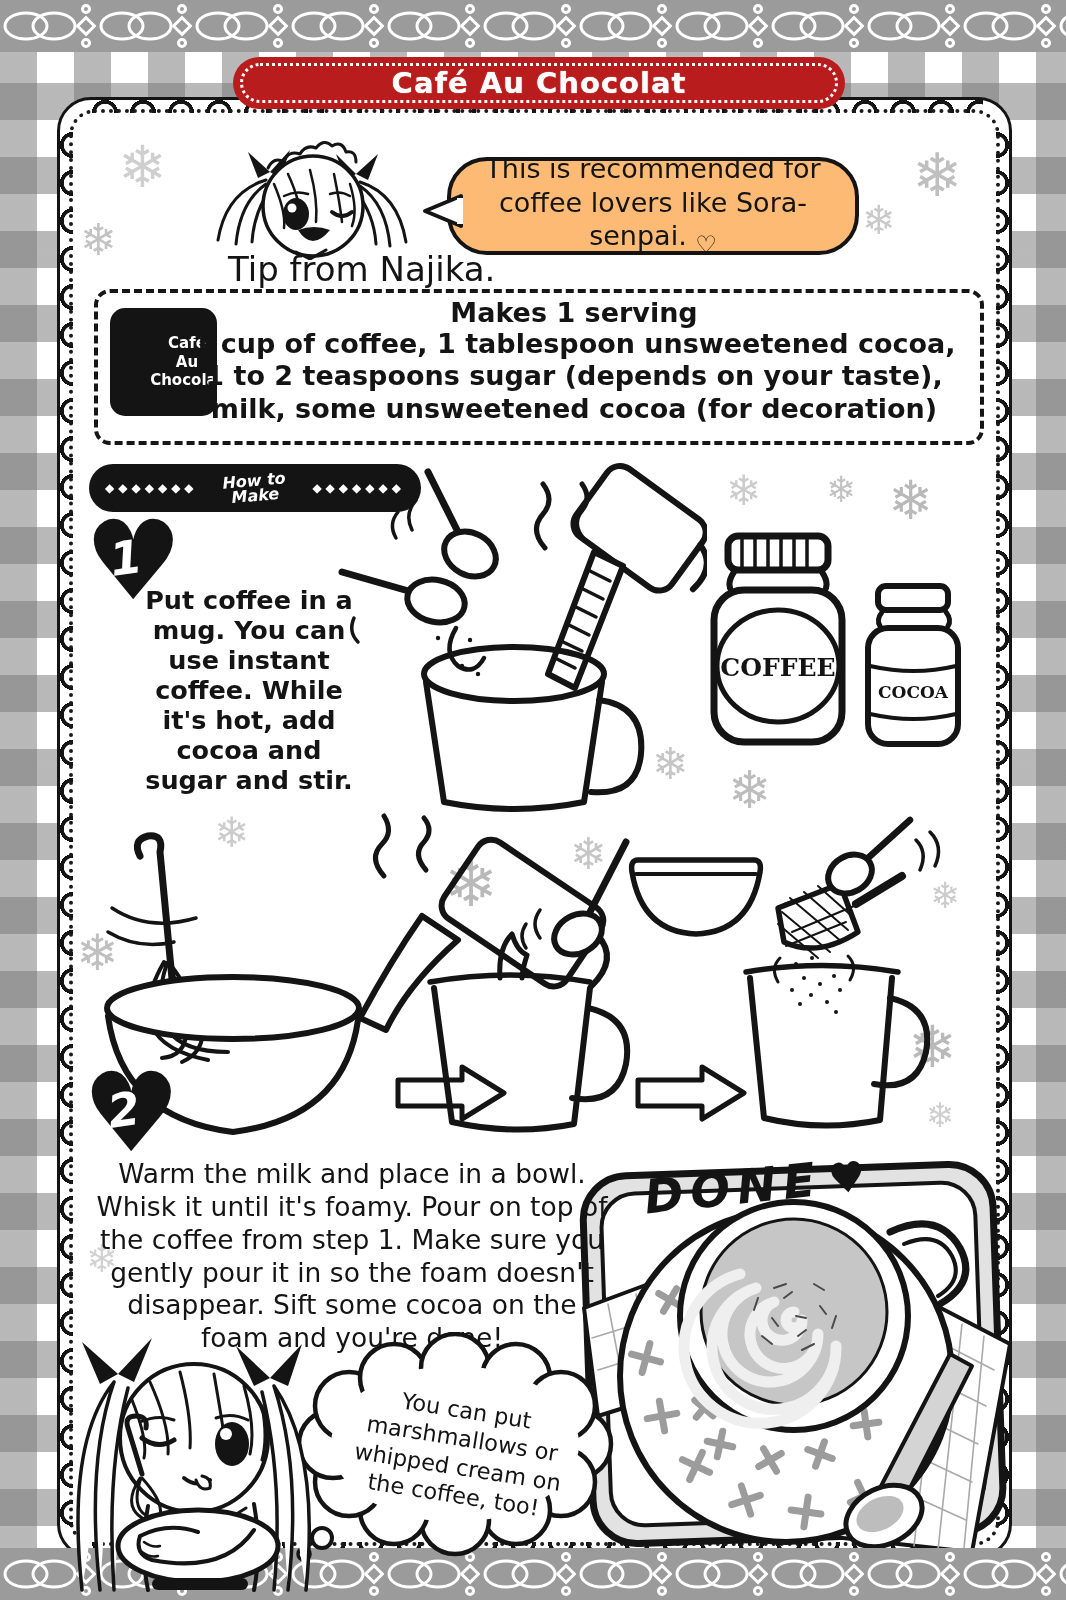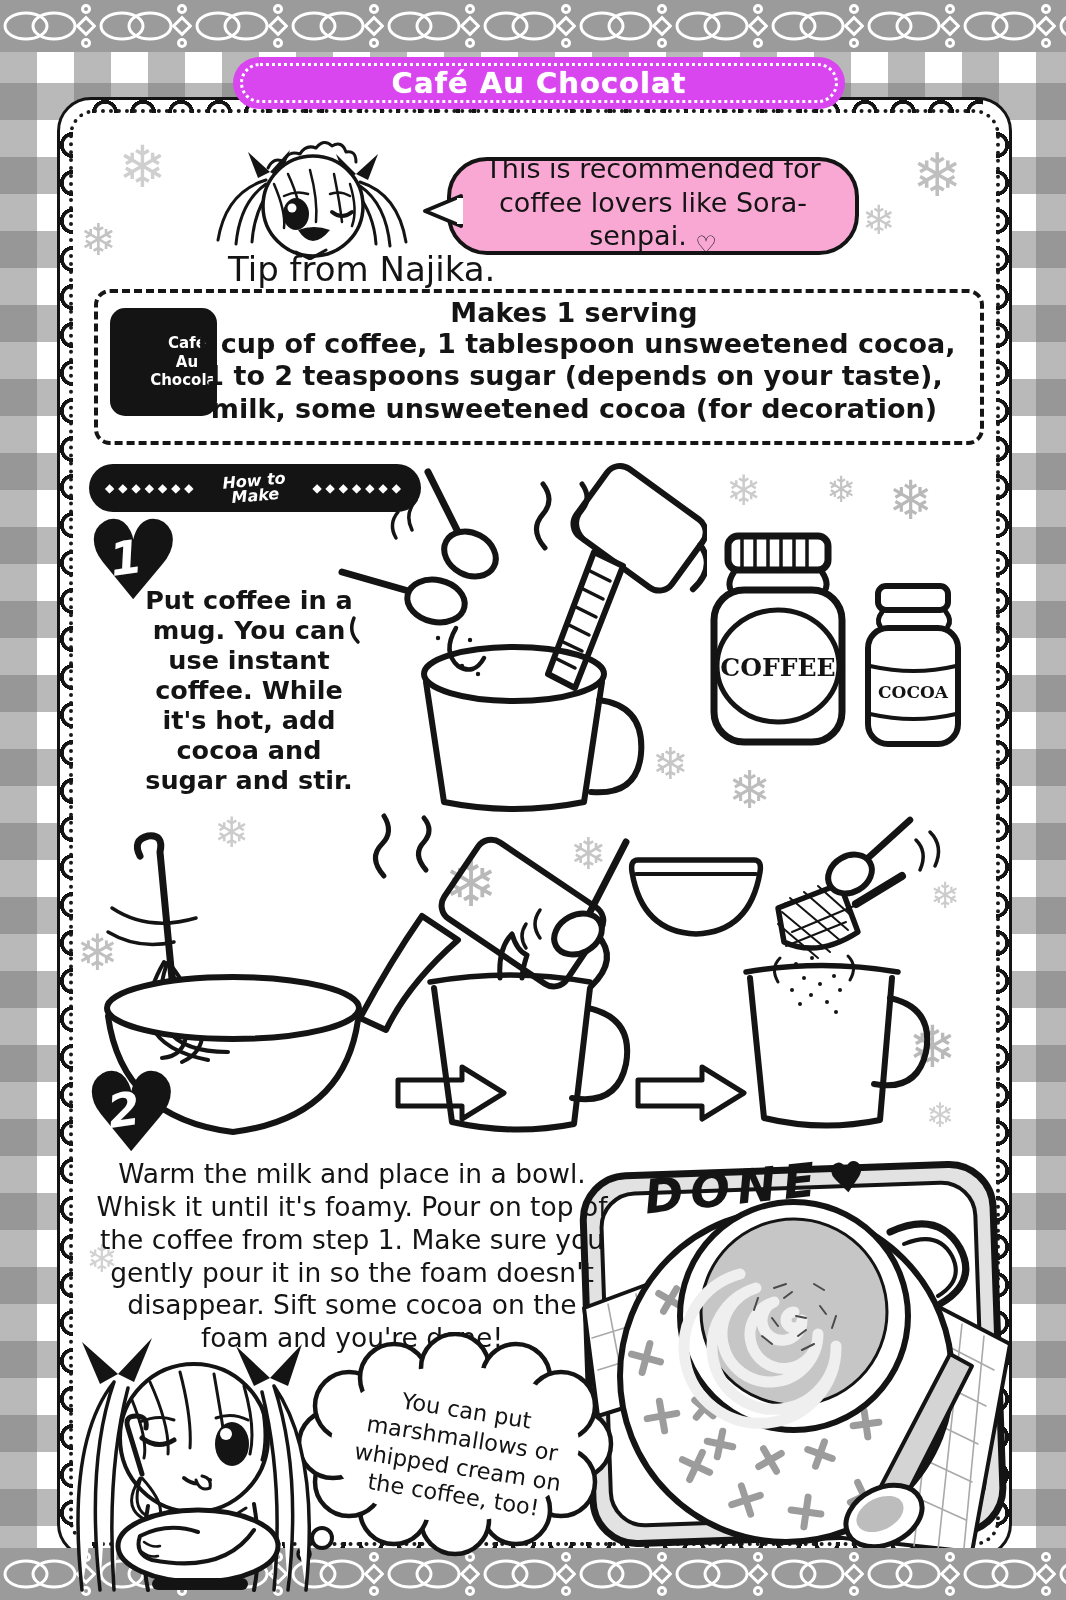--- a/index.html
+++ b/index.html
@@ -24,26 +24,26 @@
     background-size:38px 26px;}
   .sc-b{left:26px;right:26px;bottom:-13px;height:26px;
     background-image:radial-gradient(circle 13px at 50% 0,#fff 0 9px,#141414 9.5px 13px,rgba(0,0,0,0) 13px);
     background-size:38px 26px;}
   .sc-l{top:26px;bottom:26px;left:-13px;width:26px;background-repeat:repeat-y;
     background-image:radial-gradient(circle 13px at 26px 50%,#fff 0 9px,#141414 9.5px 13px,rgba(0,0,0,0) 13px);
     background-size:26px 38px;}
   .sc-r{top:26px;bottom:26px;right:-13px;width:26px;background-repeat:repeat-y;
     background-image:radial-gradient(circle 13px at 0 50%,#fff 0 9px,#141414 9.5px 13px,rgba(0,0,0,0) 13px);
     background-size:26px 38px;}
-  .title-bar{left:233px;top:57px;width:612px;height:52px;background:#d946ef;border-radius:27px;z-index:6;}
+  .title-bar{left:233px;top:57px;width:612px;height:52px;background:#b91c1c;border-radius:27px;z-index:6;}
   .title-dots{position:absolute;left:7px;top:6px;right:7px;bottom:6px;border:3px dotted #fff;border-radius:21px;
     display:flex;align-items:center;justify-content:center;}
   .title-text{color:#fff;font-weight:bold;font-size:29px;letter-spacing:1px;text-shadow:0 0 1px #fff;}
   .flake{position:absolute;z-index:2;line-height:1;}
-  .bubble{left:447px;top:157px;width:412px;height:98px;background:#f9a8d4;border:4px solid #141414;border-radius:40px;
+  .bubble{left:447px;top:157px;width:412px;height:98px;background:#fdba74;border:4px solid #141414;border-radius:40px;
     display:flex;align-items:center;justify-content:center;text-align:center;z-index:5;
     font-size:27px;font-weight:500;line-height:1.25;padding:0 14px;box-sizing:border-box;}
   .bubble .hrt{font-size:24px;vertical-align:-8px;font-weight:normal;}
   .tip-caption{left:228px;top:249px;width:300px;font-size:34px;font-weight:500;z-index:5;}
   .recipe-box{left:94px;top:289px;width:882px;height:148px;background:#fff;border:4px dashed #161616;border-radius:16px;z-index:4;}
   .recipe-tag{position:absolute;left:12px;top:15px;width:60px;height:108px;background:#141414;border-radius:15px;
     display:flex;flex-direction:column;align-items:center;justify-content:center;color:#fff;font-weight:bold;line-height:1.25;text-align:center;padding-left:47px;}
   .recipe-tag .l1,.recipe-tag .l2{font-size:15px;}
   .recipe-tag .l3{font-size:15px;}
   .recipe-body{position:absolute;left:84px;right:14px;top:4px;bottom:4px;display:flex;flex-direction:column;align-items:center;text-align:center;}

